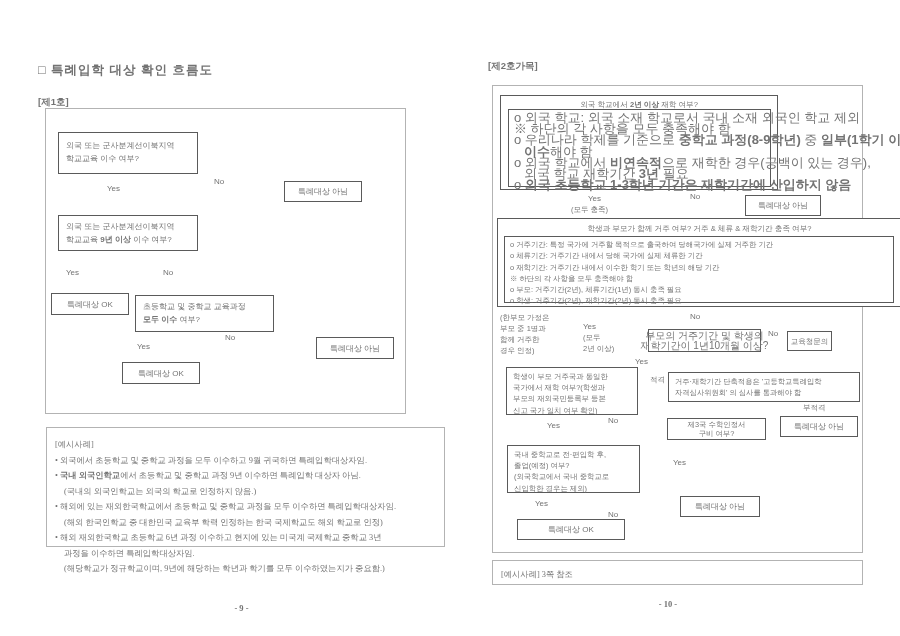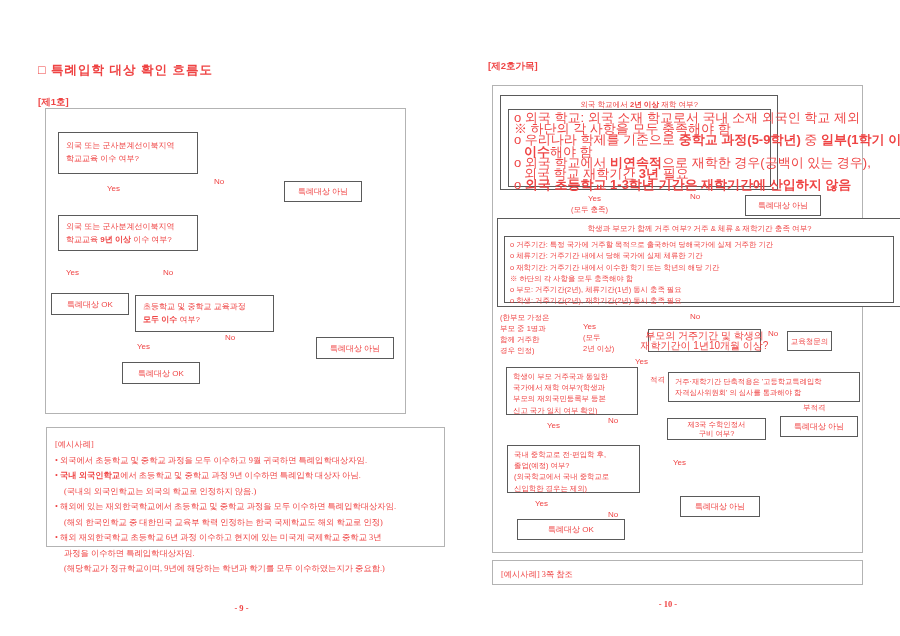--- a/index.html
+++ b/index.html
@@ -1,17 +1,17 @@
 <!DOCTYPE html>
 <html><head>
 <meta charset="utf-8">
 <style>
   html,body{margin:0;padding:0;background:#fff;}
   .canvas{position:relative;width:900px;height:636px;background:#ffffff;
-          font-family:"Liberation Sans",sans-serif;color:#ef4444;overflow:hidden;}
+          font-family:"Liberation Sans",sans-serif;color:#737373;overflow:hidden;}
   .b{font-weight:bold;}
   .doc-title{position:absolute;font-size:12.5px;font-weight:bold;letter-spacing:1px;}
   .sec-label{position:absolute;font-size:9.5px;font-weight:bold;}
   .container{position:absolute;border:1px solid #b3b3b3;background:#fff;box-sizing:border-box;}
   .fbox{position:absolute;border:1px solid #5a5a5a;background:#fff;font-size:8px;
         line-height:13px;padding:4px 7px;box-sizing:border-box;white-space:nowrap;}
   .fbox.center{display:flex;align-items:center;justify-content:center;text-align:center;padding:0;}
   .qtitle{position:absolute;left:0;right:0;top:2px;text-align:center;font-size:7.6px;white-space:nowrap;}
   .sub{position:absolute;border:1px solid #5a5a5a;box-sizing:border-box;background:#fff;padding:2px 5px;}
   .rline{white-space:nowrap;font-size:13px;line-height:11.2px;}
@@ -123,21 +123,21 @@
 
   <div class="sec-label" style="left:488px;top:60px">[제2호가목]</div>
 
   <div class="container" style="left:492px;top:85px;width:371px;height:468px"></div>
 
   <div class="fbox" style="left:500px;top:95px;width:278px;height:95px;padding:0">
     <div class="qtitle"><span>외국 학교에서 </span><span class="b">2년 이상</span><span> 재학 여부?</span></div>
     <div class="sub" style="left:7px;top:13px;right:6px;bottom:2px">
       <div class="rline"><span>o 외국 학교: 외국 소재 학교로서 국내 소재 외국인 학교 제외</span></div>
       <div class="rline"><span>※ 하단의 각 사항을 모두 충족해야 함</span></div>
-      <div class="rline"><span>o 우리나라 학제를 기준으로 </span><span class="b">중학교 과정(5-9학년)</span><span> 중 </span><span class="b">일부(1학기 이상)</span><span>를</span></div>
+      <div class="rline"><span>o 우리나라 학제를 기준으로 </span><span class="b">중학교 과정(8-9학년)</span><span> 중 </span><span class="b">일부(1학기 이상)</span><span>를</span></div>
       <div class="rline ind"><span class="b">이수</span><span>해야 함</span></div>
       <div class="rline"><span>o 외국 학교에서 </span><span class="b">비연속적</span><span>으로 재학한 경우(공백이 있는 경우),</span></div>
       <div class="rline ind"><span>외국 학교 재학기간 </span><span class="b">3년</span><span> 필요</span></div>
       <div class="rline"><span>o </span><span class="b">외국 초등학교 1-3학년 기간은 재학기간에 산입하지 않음</span></div>
     </div>
   </div>
 
   <div class="lbl" style="left:588px;top:194px">Yes</div>
   <div class="klbl" style="left:571px;top:205px">(모두 충족)</div>
   <div class="lbl" style="left:690px;top:192px">No</div>

